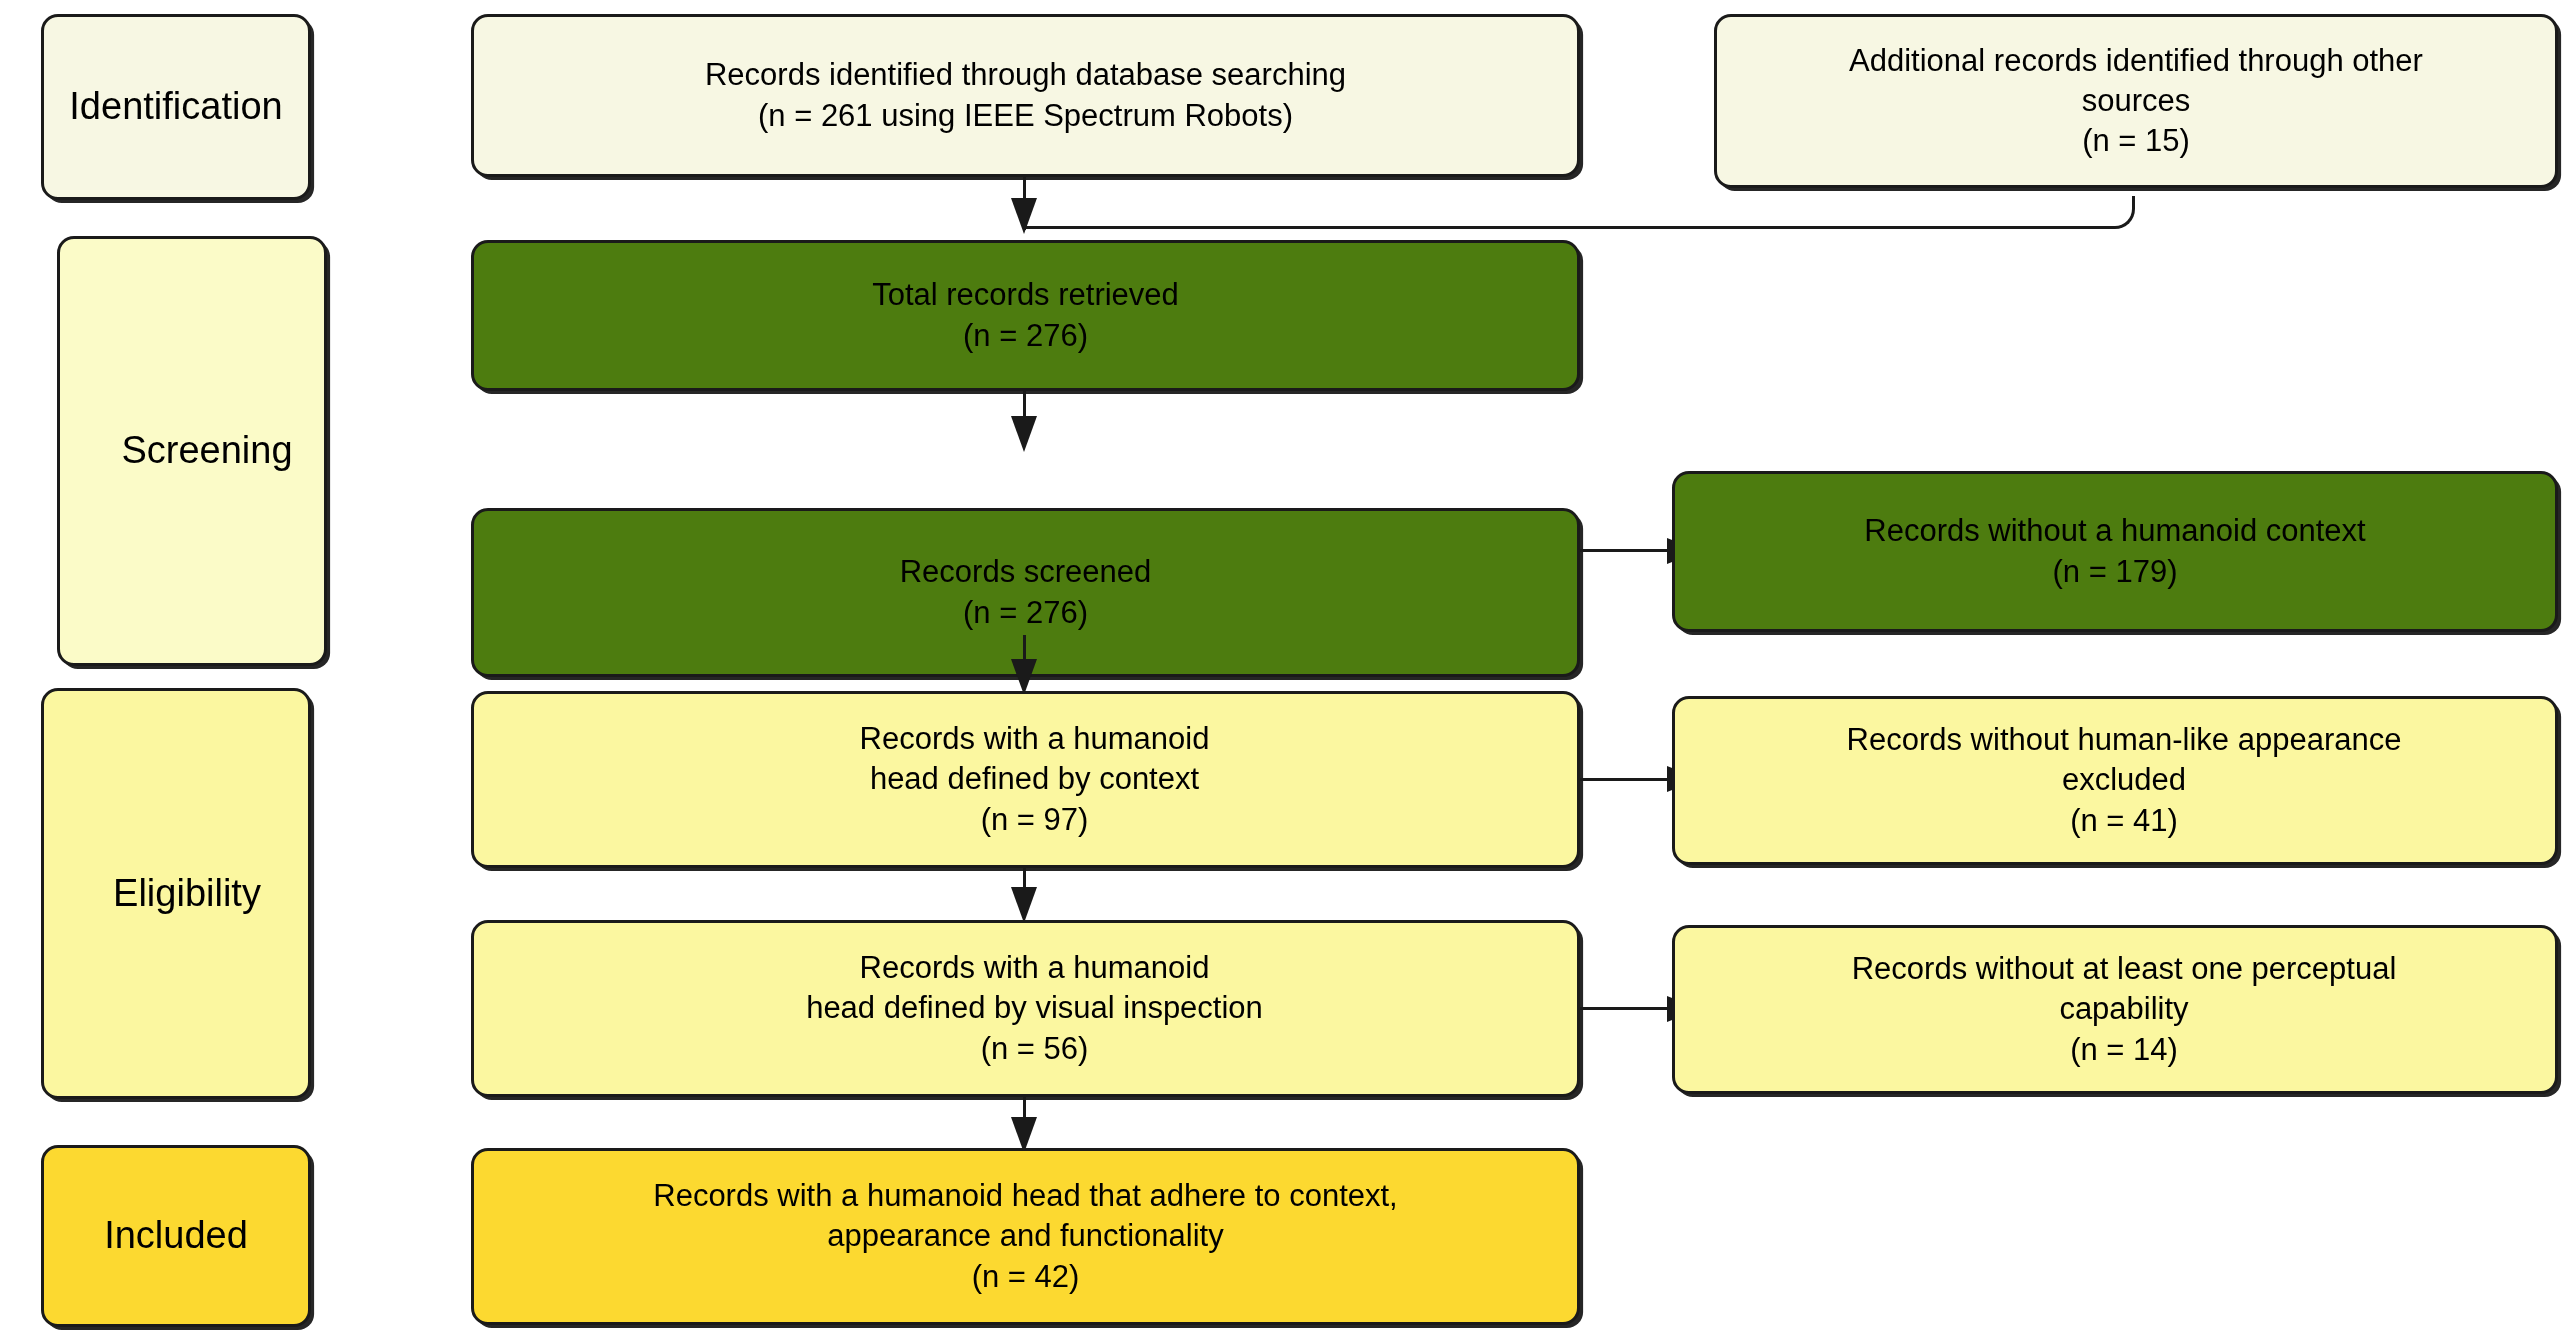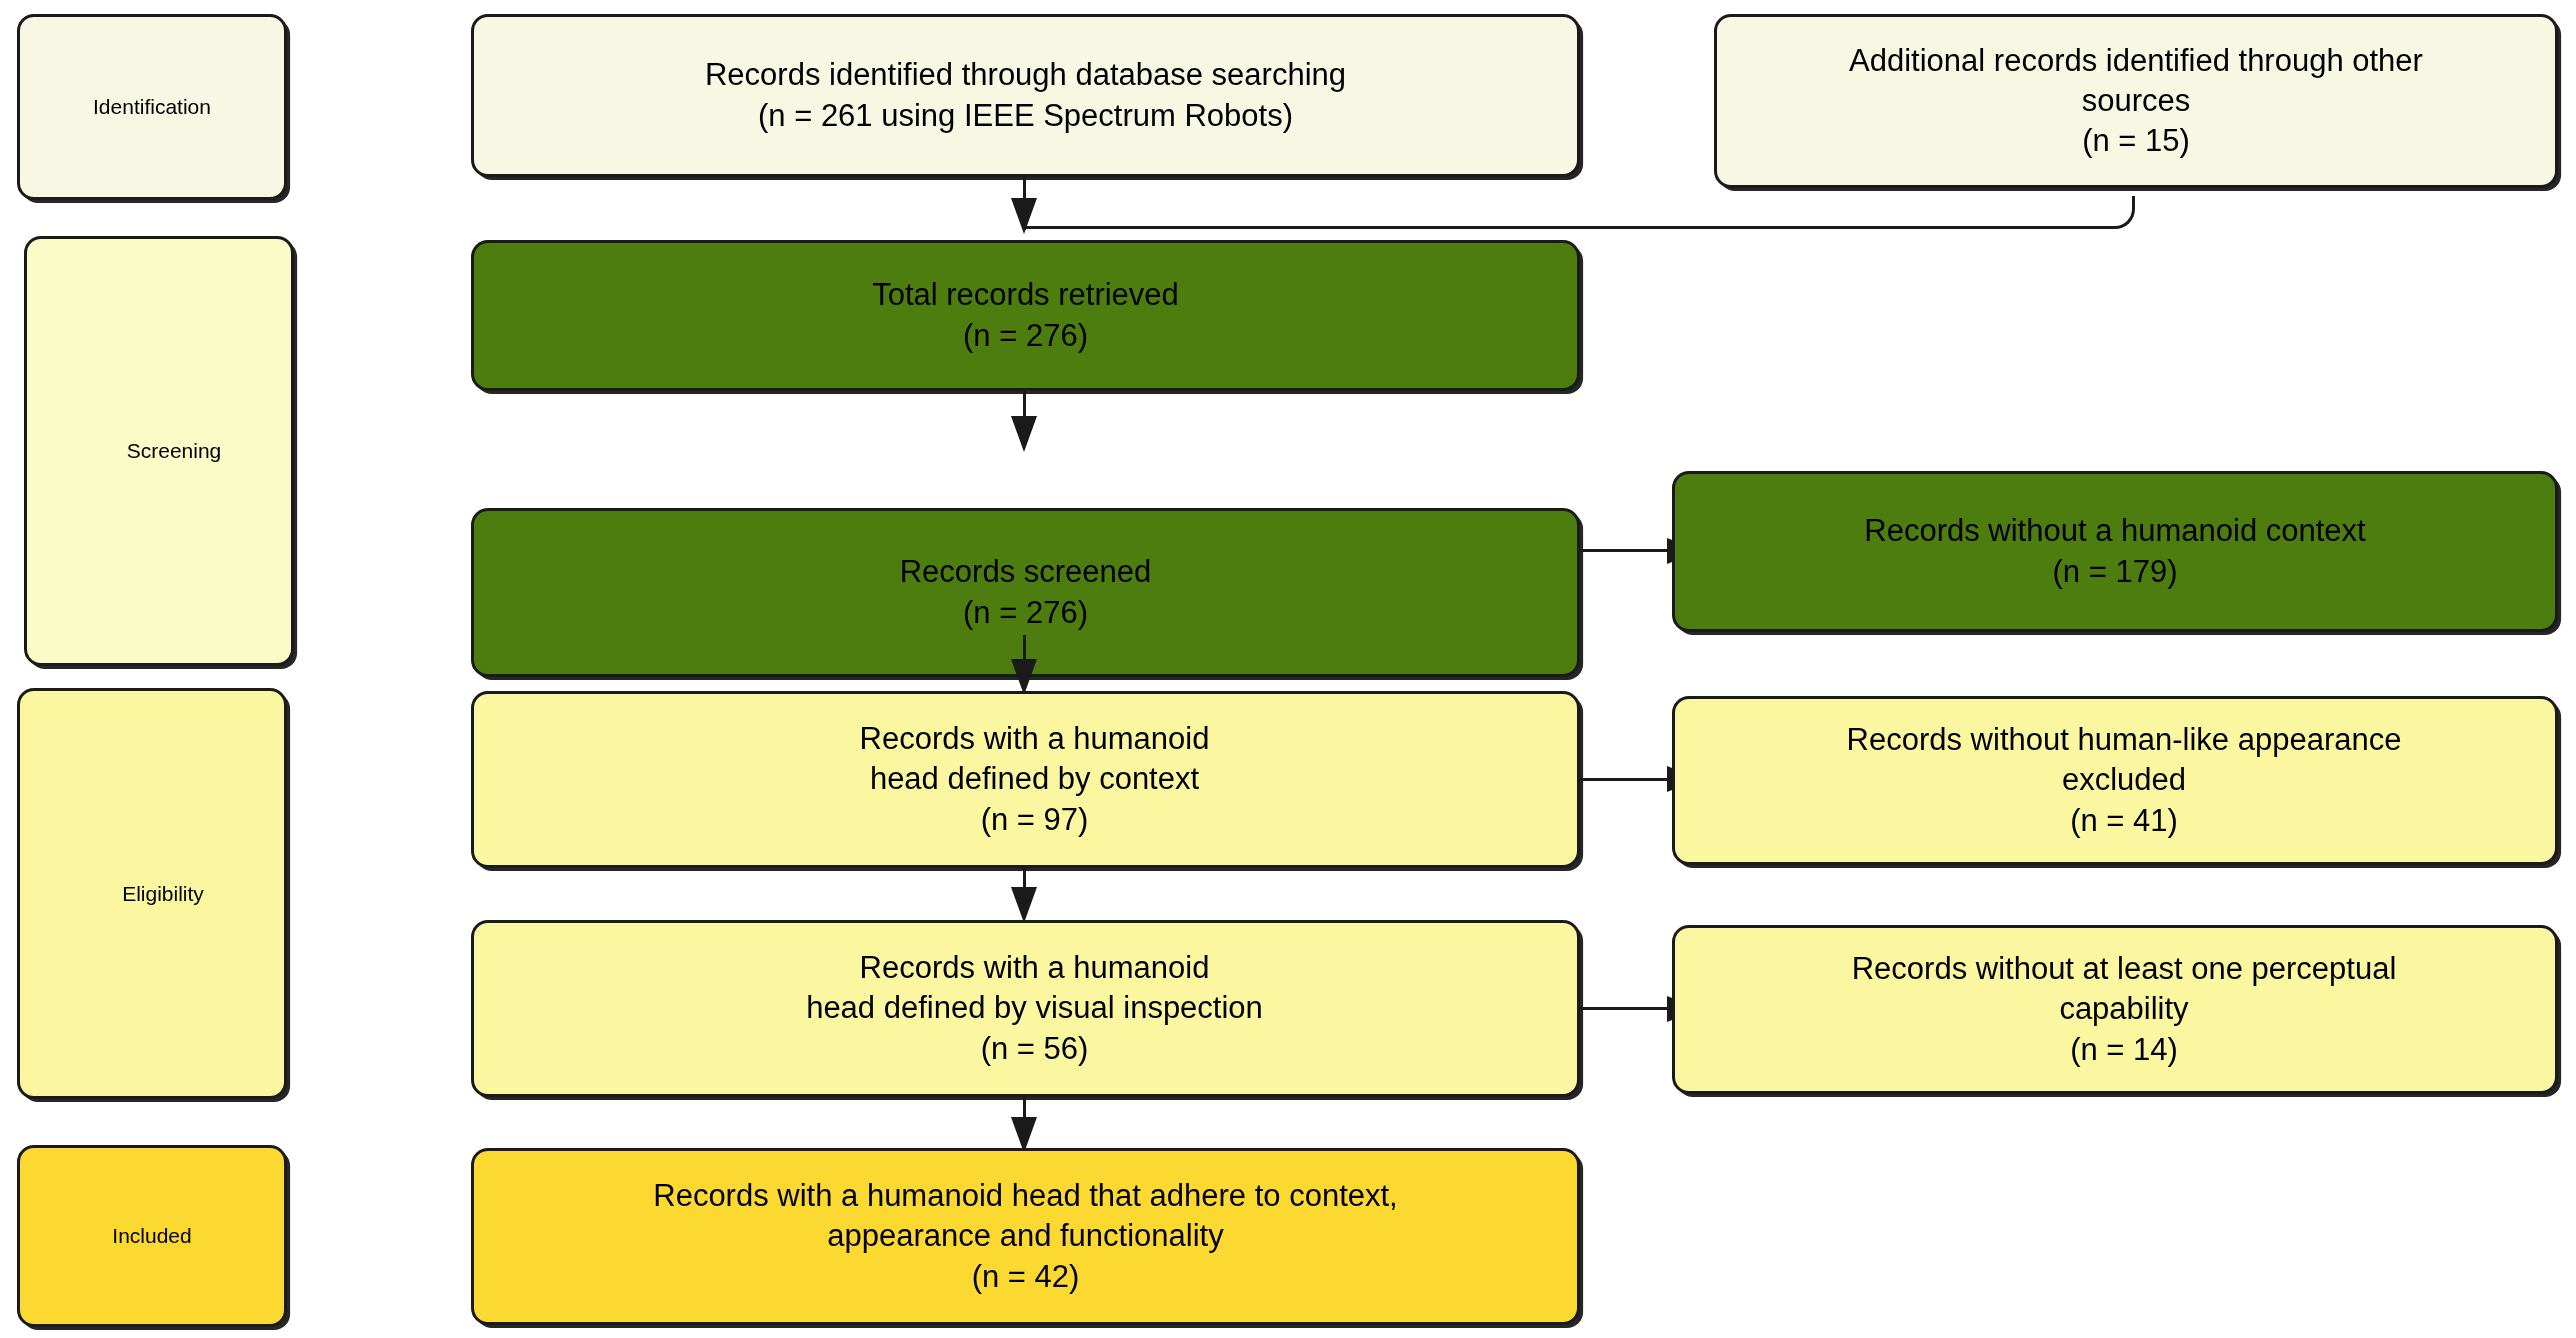--- a/index.html
+++ b/index.html
@@ -35,21 +35,22 @@
     box-shadow: 3.9px 3.9px 0 -0.8px rgba(0,0,0,0.85);
   }
   .node .txt {
     display: block;
     width: 100%;
     white-space: pre-line;
   }
 
   
   .stage {
-    font-size: 21px;
+    font-size: 38px;
+    margin-left: 24px;
   }
   .stage-identification { background: #f7f7e3; }
   .stage-screening      { background: #fbfbc8; }
   .stage-eligibility    { background: #fbf7a0; padding-left: 36px; }
   .stage-included       { background: #fcd930; }
 
   
   .main { font-size: 31px; }
   .fill-identification { background: #f7f7e3; }
   .fill-screening      { background: #4d7c0f; }
@@ -97,21 +98,21 @@
 </style>
 </head>
 <body>
 
 <div id="canvas">
 
   <div class="node stage stage-identification" style="left:17px; top:14px; width:270px; height:186px;">
     <span class="txt">Identification</span>
   </div>
 
-  <div class="node stage stage-screening" style="left:24px; top:236px; width:270px; height:430px;padding-left:44px;">
+  <div class="node stage stage-screening" style="left:33px; top:236px; width:270px; height:430px;padding-left:44px;">
     <span class="txt">Screening</span>
   </div>
 
   <div class="node stage stage-eligibility" style="left:17px; top:688px; width:270px; height:411px;">
     <span class="txt">Eligibility</span>
   </div>
 
   <div class="node stage stage-included" style="left:17px; top:1145px; width:270px; height:182px;">
     <span class="txt">Included</span>
   </div>

